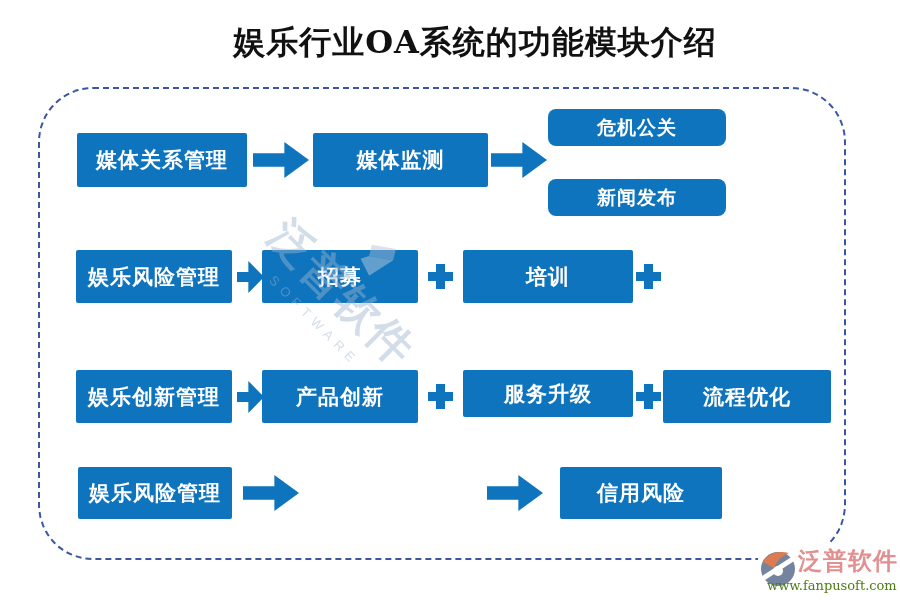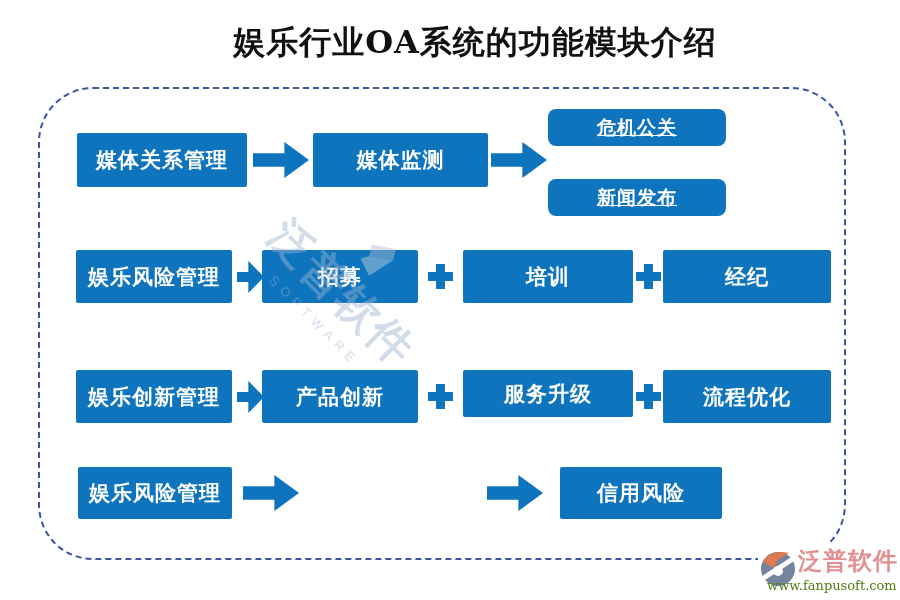--- a/index.html
+++ b/index.html
@@ -37,21 +37,20 @@
     align-items:center;
     justify-content:center;
     font-weight:bold;
     font-size:21px;
     letter-spacing:1px;
     font-family:"DejaVu Serif","Liberation Serif",serif;
   }
   .box.sm{
     border-radius:8px;
     font-size:19px;
-    text-decoration:underline;
   }
   .arrow{
     position:absolute;
     background:#0e74bd;
   }
   .arrow.lg{
     width:56px;height:36px;
     clip-path:polygon(0 31%,56% 31%,56% 0,100% 50%,56% 100%,56% 69%,0 69%);
   }
   .arrow.sm{
@@ -116,21 +115,20 @@
   <div class="arrow lg" style="left:491px;top:142px"></div>
   <div class="box sm" style="left:548px;top:109px;width:178px;height:37px">危机公关</div>
   <div class="box sm" style="left:548px;top:179px;width:178px;height:37px">新闻发布</div>
 
   <div class="box" style="left:76px;top:250px;width:156px;height:53px">娱乐风险管理</div>
   <div class="arrow sm" style="left:237px;top:261px"></div>
   <div class="box" style="left:262px;top:250px;width:156px;height:53px">招募</div>
   <div class="plus" style="left:428px;top:264px"></div>
   <div class="box" style="left:463px;top:250px;width:170px;height:53px">培训</div>
   <div class="plus" style="left:636px;top:264px"></div>
-  <div class="box" style="left:663px;top:250px;width:168px;height:53px">经纪</div>
 
   <div class="box" style="left:76px;top:370px;width:156px;height:53px">娱乐创新管理</div>
   <div class="arrow sm" style="left:237px;top:381px"></div>
   <div class="box" style="left:262px;top:370px;width:156px;height:53px">产品创新</div>
   <div class="plus" style="left:428px;top:384px"></div>
   <div class="box" style="left:463px;top:370px;width:170px;height:47px">服务升级</div>
   <div class="plus" style="left:636px;top:384px"></div>
   <div class="box" style="left:78px;top:467px;width:154px;height:52px">娱乐风险管理</div>
 
   <div class="box" style="left:663px;top:370px;width:168px;height:53px">流程优化</div>

